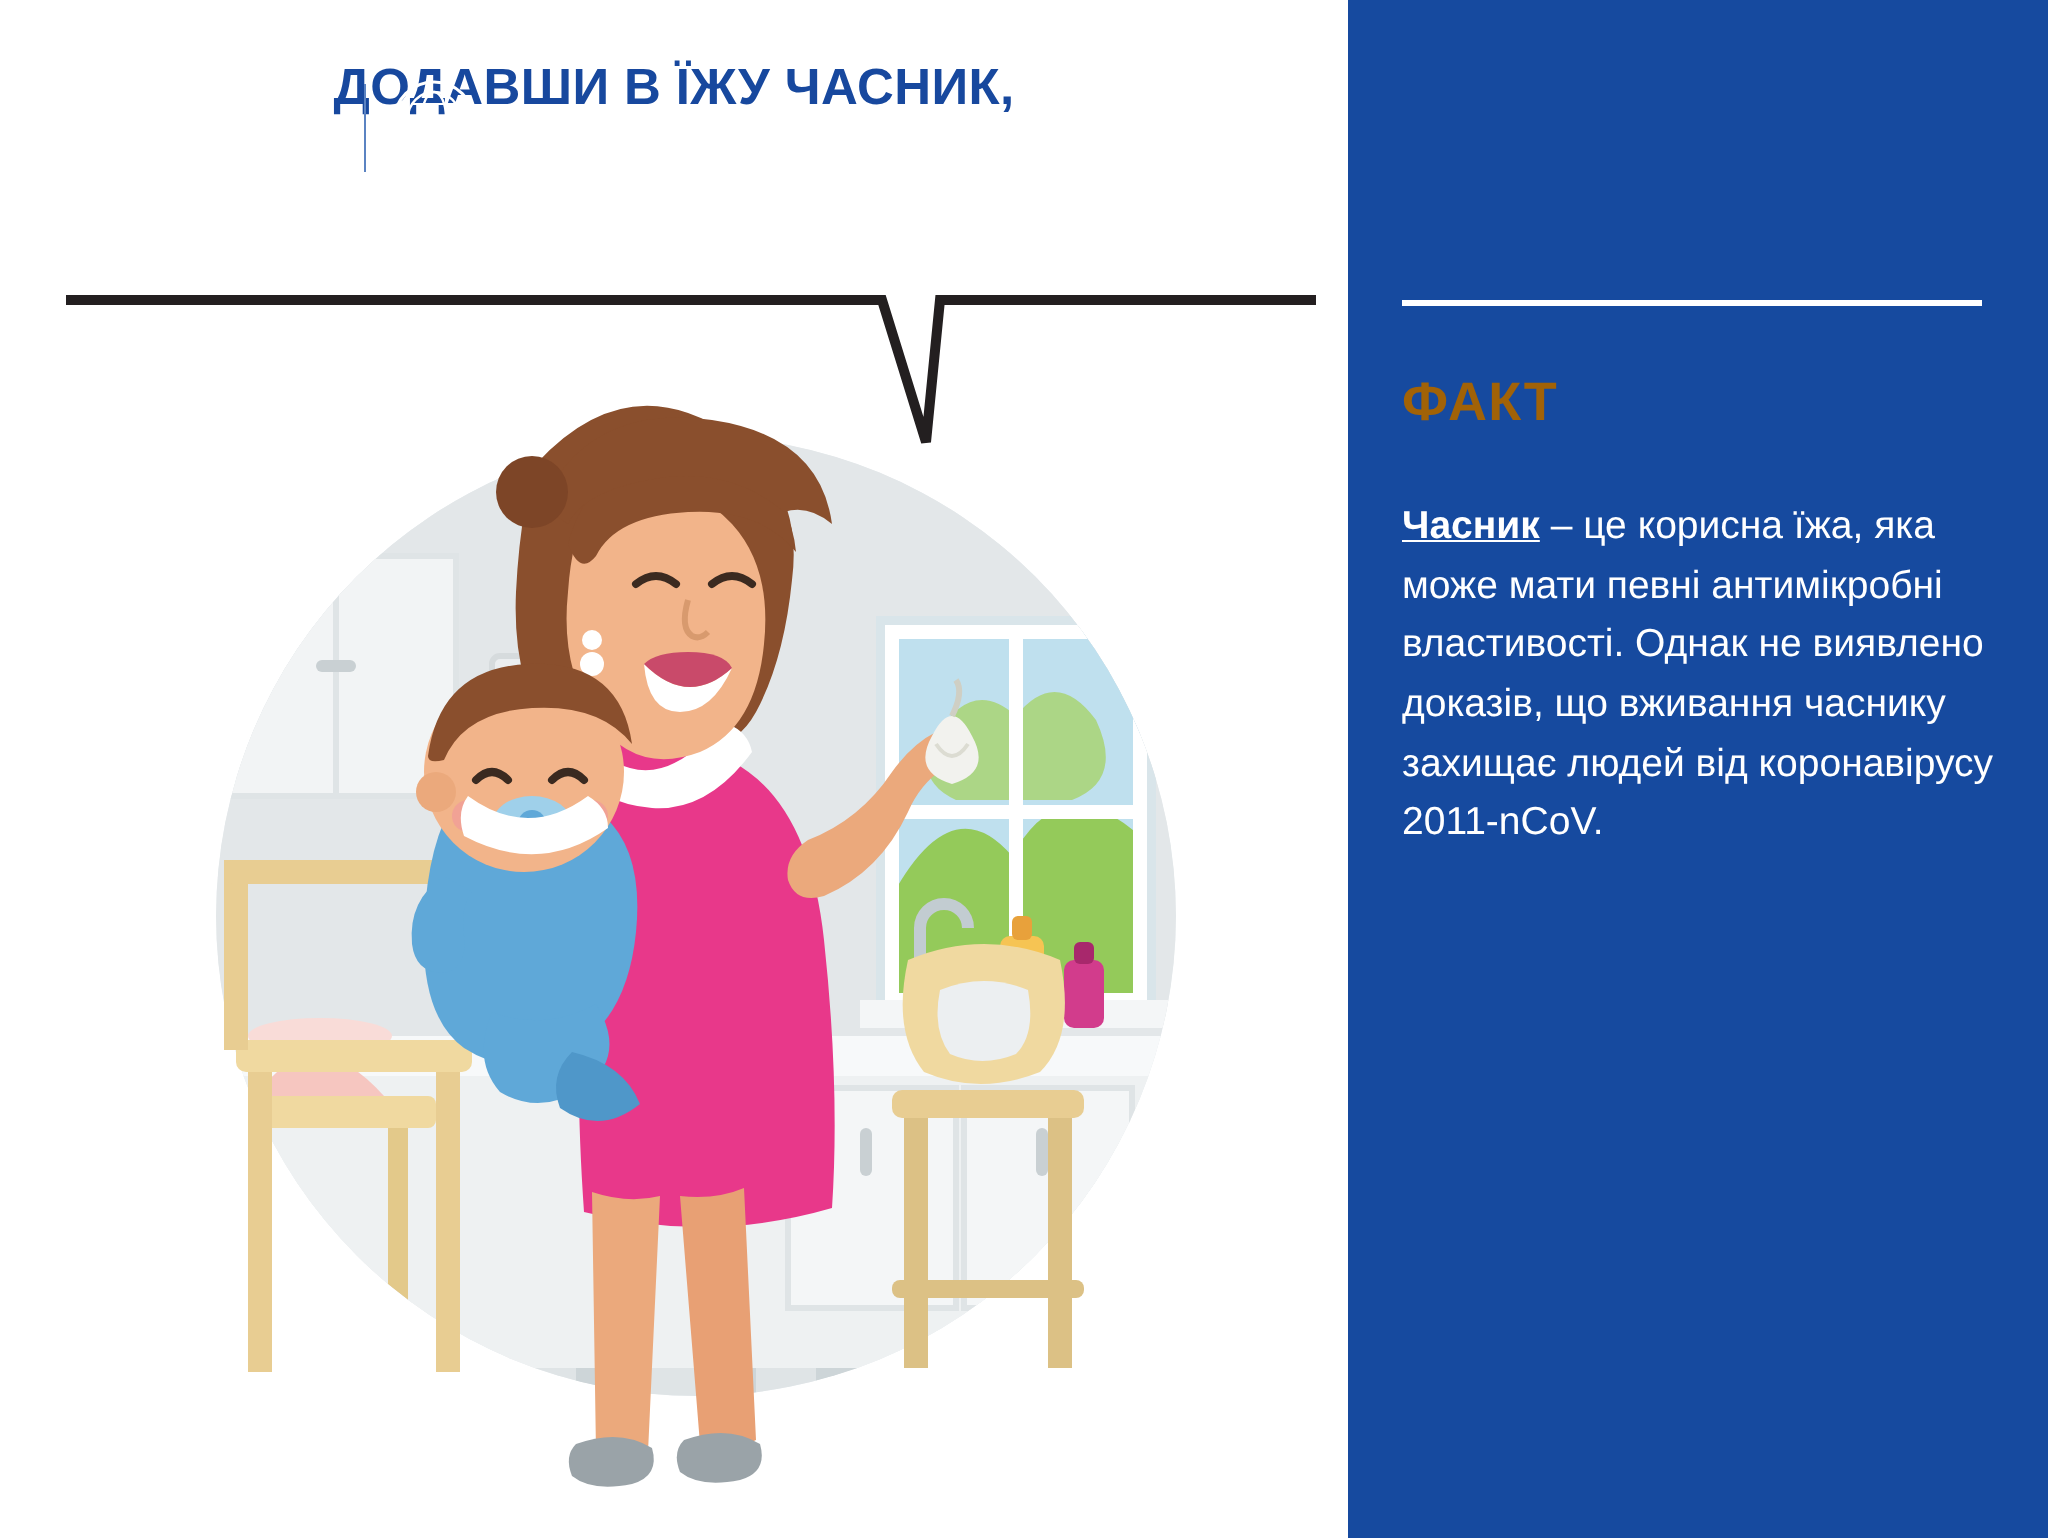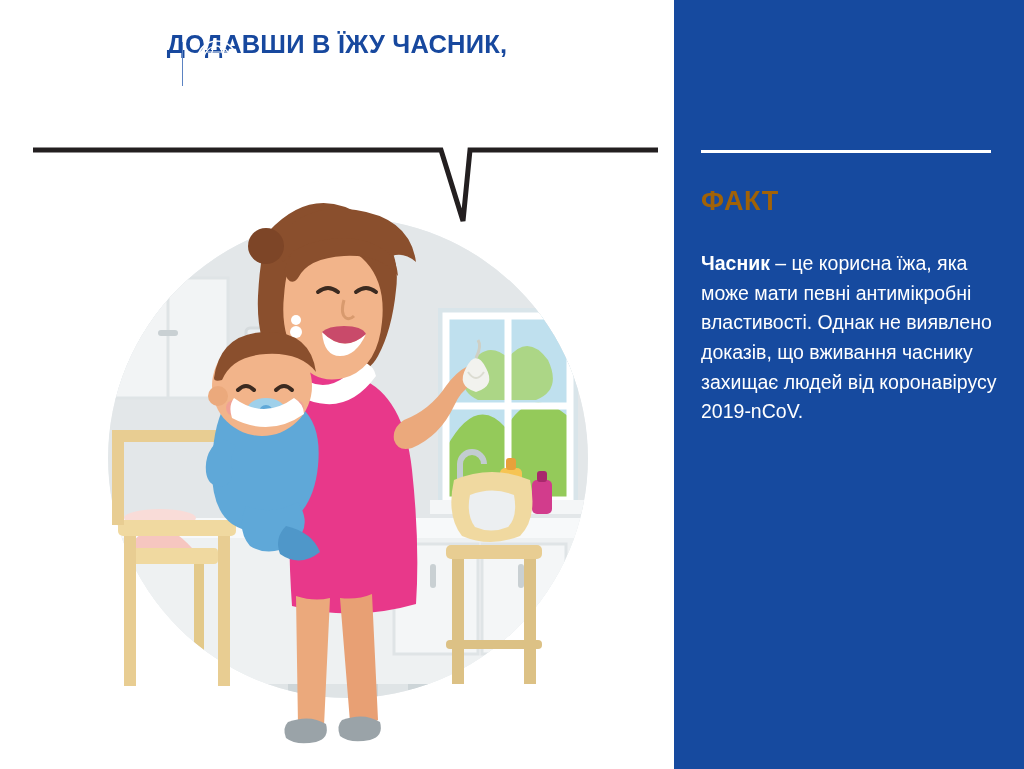--- a/index.html
+++ b/index.html
@@ -148,21 +148,21 @@
   }
   .fact-body {
     position: absolute;
     left: 701px;
     top: 249px;
     width: 305px;
     color: #ffffff;
     font-size: 19.5px;
     line-height: 1.52;
   }
-  .fact-body b { font-weight: bold; }
+  .fact-body b { font-weight: bold; text-decoration: underline; }
 </style>
 </head>
 <body>
 
 <div class="poster">
 
   <div class="left-panel">
 
     <div class="headline">
       <span class="line">ДОДАВШИ В ЇЖУ ЧАСНИК,</span>
@@ -375,16 +375,16 @@
         <path d="M21 30 l-6 8 h12 z" fill="#ffffff" opacity="0.9"></path>
       </svg>
     </div>
   </div>
 
   <div class="divider"></div>
 
   <div class="fact-title">ФАКТ</div>
 
   <div class="fact-body">
-    <b>Часник</b><span> – це корисна їжа, яка може мати певні антимікробні властивості. Однак не виявлено доказів, що вживання часнику захищає людей від коронавірусу 2019-nCoV.</span>
+    <b>Часник</b><span> – це корисна їжа, яка може мати певні антимікробні властивості. Однак не виявлено доказів, що вживання часнику захищає людей від коронавірусу 2011-nCoV.</span>
   </div>
 
 </div>
 
 </body></html>

